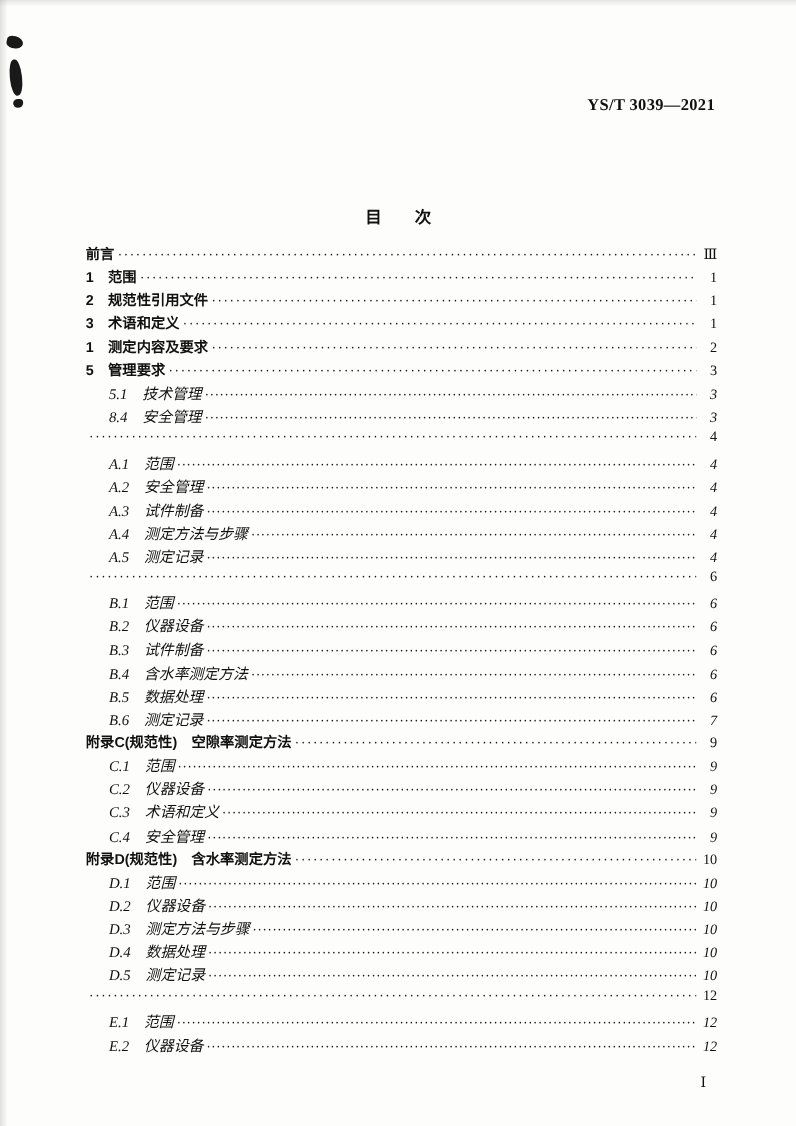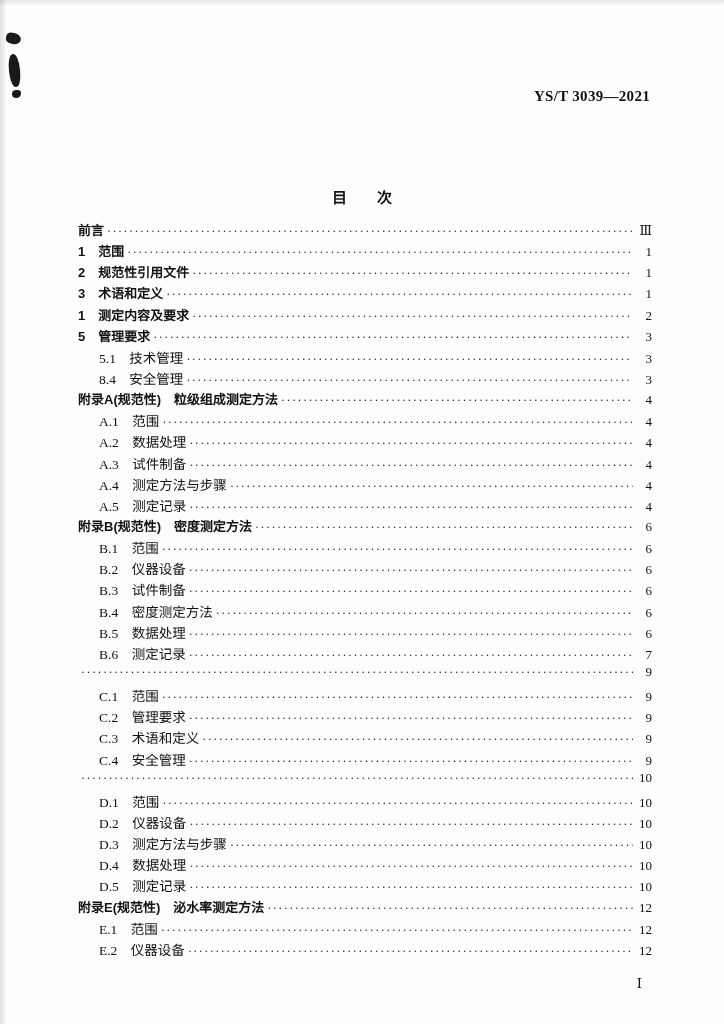--- a/index.html
+++ b/index.html
@@ -40,21 +40,21 @@
 
   .toc{ position:absolute; left:78px; right:72px; top:220px; }
   .toc-row{
     display:flex; align-items:baseline;
     height:21.15px; font-size:13.5px;
   }
   .toc-row.top{
     font-family:"Liberation Sans","DejaVu Sans",sans-serif;
     font-weight:600; font-size:13px;justify-content:space-between;
   }
-  .toc-row.sub{ padding-left:21px; }
+  .toc-row.sub{ padding-left:21px;font-style:italic; }
   .toc-label{ white-space:nowrap; }
   .toc-dots{
     flex:1 1 auto; min-width:0; overflow:hidden; white-space:nowrap;
     margin:0 3px;
     letter-spacing:1.5px; font-size:12px; font-weight:400; color:#1c1c1c;
     font-family:"Liberation Serif","DejaVu Serif",serif;
   }
   .toc-page{
     white-space:nowrap; min-width:16px; text-align:right;
     font-weight:400; font-size:13px;
@@ -114,109 +114,109 @@
         <span class="toc-label">5.1　技术管理</span>
         <span class="toc-dots">····························································································································································································································</span>
         <span class="toc-page">3</span>
       </div>
       <div class="toc-row sub">
         <span class="toc-label">8.4　安全管理</span>
         <span class="toc-dots">····························································································································································································································</span>
         <span class="toc-page">3</span>
       </div>
       <div class="toc-row top">
-        <span class="toc-label">附录A(规范性)　粒级组成测定方法</span>
         <span class="toc-dots">····························································································································································································································</span>
         <span class="toc-page">4</span>
       </div>
       <div class="toc-row sub">
         <span class="toc-label">A.1　范围</span>
         <span class="toc-dots">····························································································································································································································</span>
         <span class="toc-page">4</span>
       </div>
       <div class="toc-row sub">
-        <span class="toc-label">A.2　数据处理</span>
+        <span class="toc-label">A.2　安全管理</span>
         <span class="toc-dots">····························································································································································································································</span>
         <span class="toc-page">4</span>
       </div>
       <div class="toc-row sub">
         <span class="toc-label">A.3　试件制备</span>
         <span class="toc-dots">····························································································································································································································</span>
         <span class="toc-page">4</span>
       </div>
       <div class="toc-row sub">
         <span class="toc-label">A.4　测定方法与步骤</span>
         <span class="toc-dots">····························································································································································································································</span>
         <span class="toc-page">4</span>
       </div>
       <div class="toc-row sub">
         <span class="toc-label">A.5　测定记录</span>
         <span class="toc-dots">····························································································································································································································</span>
         <span class="toc-page">4</span>
       </div>
       <div class="toc-row top">
-        <span class="toc-label">附录B(规范性)　密度测定方法</span>
         <span class="toc-dots">····························································································································································································································</span>
         <span class="toc-page">6</span>
       </div>
       <div class="toc-row sub">
         <span class="toc-label">B.1　范围</span>
         <span class="toc-dots">····························································································································································································································</span>
         <span class="toc-page">6</span>
       </div>
       <div class="toc-row sub">
         <span class="toc-label">B.2　仪器设备</span>
         <span class="toc-dots">····························································································································································································································</span>
         <span class="toc-page">6</span>
       </div>
       <div class="toc-row sub">
         <span class="toc-label">B.3　试件制备</span>
         <span class="toc-dots">····························································································································································································································</span>
         <span class="toc-page">6</span>
       </div>
       <div class="toc-row sub">
-        <span class="toc-label">B.4　密度测定方法</span>
+        <span class="toc-label">B.4　含水率测定方法</span>
         <span class="toc-dots">····························································································································································································································</span>
         <span class="toc-page">6</span>
       </div>
       <div class="toc-row sub">
         <span class="toc-label">B.5　数据处理</span>
         <span class="toc-dots">····························································································································································································································</span>
         <span class="toc-page">6</span>
       </div>
       <div class="toc-row sub">
         <span class="toc-label">B.6　测定记录</span>
         <span class="toc-dots">····························································································································································································································</span>
         <span class="toc-page">7</span>
       </div>
       <div class="toc-row top">
+        <span class="toc-label">附录C(规范性)　空隙率测定方法</span>
         <span class="toc-dots">····························································································································································································································</span>
         <span class="toc-page">9</span>
       </div>
       <div class="toc-row sub">
         <span class="toc-label">C.1　范围</span>
         <span class="toc-dots">····························································································································································································································</span>
         <span class="toc-page">9</span>
       </div>
       <div class="toc-row sub">
-        <span class="toc-label">C.2　管理要求</span>
+        <span class="toc-label">C.2　仪器设备</span>
         <span class="toc-dots">····························································································································································································································</span>
         <span class="toc-page">9</span>
       </div>
       <div class="toc-row sub">
         <span class="toc-label">C.3　术语和定义</span>
         <span class="toc-dots">····························································································································································································································</span>
         <span class="toc-page">9</span>
       </div>
       <div class="toc-row sub">
         <span class="toc-label">C.4　安全管理</span>
         <span class="toc-dots">····························································································································································································································</span>
         <span class="toc-page">9</span>
       </div>
       <div class="toc-row top">
+        <span class="toc-label">附录D(规范性)　含水率测定方法</span>
         <span class="toc-dots">····························································································································································································································</span>
         <span class="toc-page">10</span>
       </div>
       <div class="toc-row sub">
         <span class="toc-label">D.1　范围</span>
         <span class="toc-dots">····························································································································································································································</span>
         <span class="toc-page">10</span>
       </div>
       <div class="toc-row sub">
         <span class="toc-label">D.2　仪器设备</span>
@@ -232,21 +232,20 @@
         <span class="toc-label">D.4　数据处理</span>
         <span class="toc-dots">····························································································································································································································</span>
         <span class="toc-page">10</span>
       </div>
       <div class="toc-row sub">
         <span class="toc-label">D.5　测定记录</span>
         <span class="toc-dots">····························································································································································································································</span>
         <span class="toc-page">10</span>
       </div>
       <div class="toc-row top">
-        <span class="toc-label">附录E(规范性)　泌水率测定方法</span>
         <span class="toc-dots">····························································································································································································································</span>
         <span class="toc-page">12</span>
       </div>
       <div class="toc-row sub">
         <span class="toc-label">E.1　范围</span>
         <span class="toc-dots">····························································································································································································································</span>
         <span class="toc-page">12</span>
       </div>
       <div class="toc-row sub">
         <span class="toc-label">E.2　仪器设备</span>

